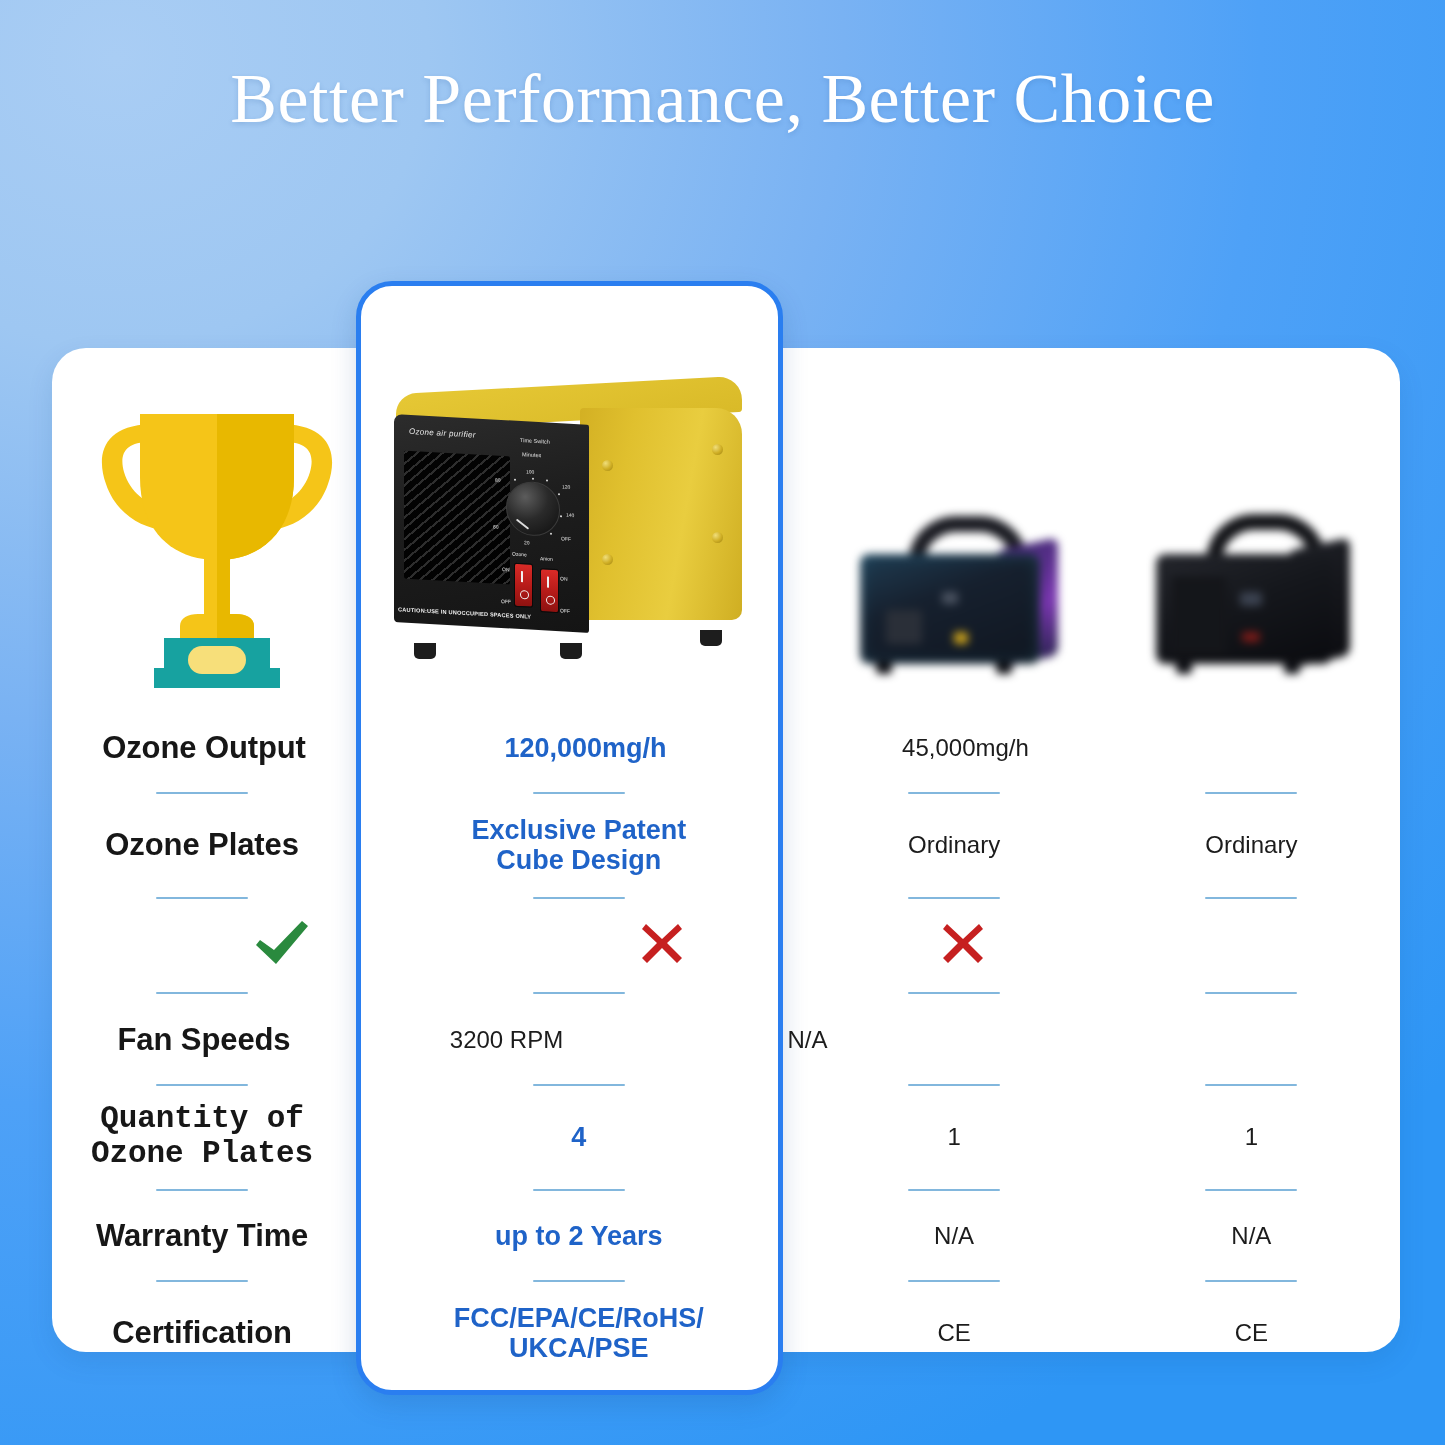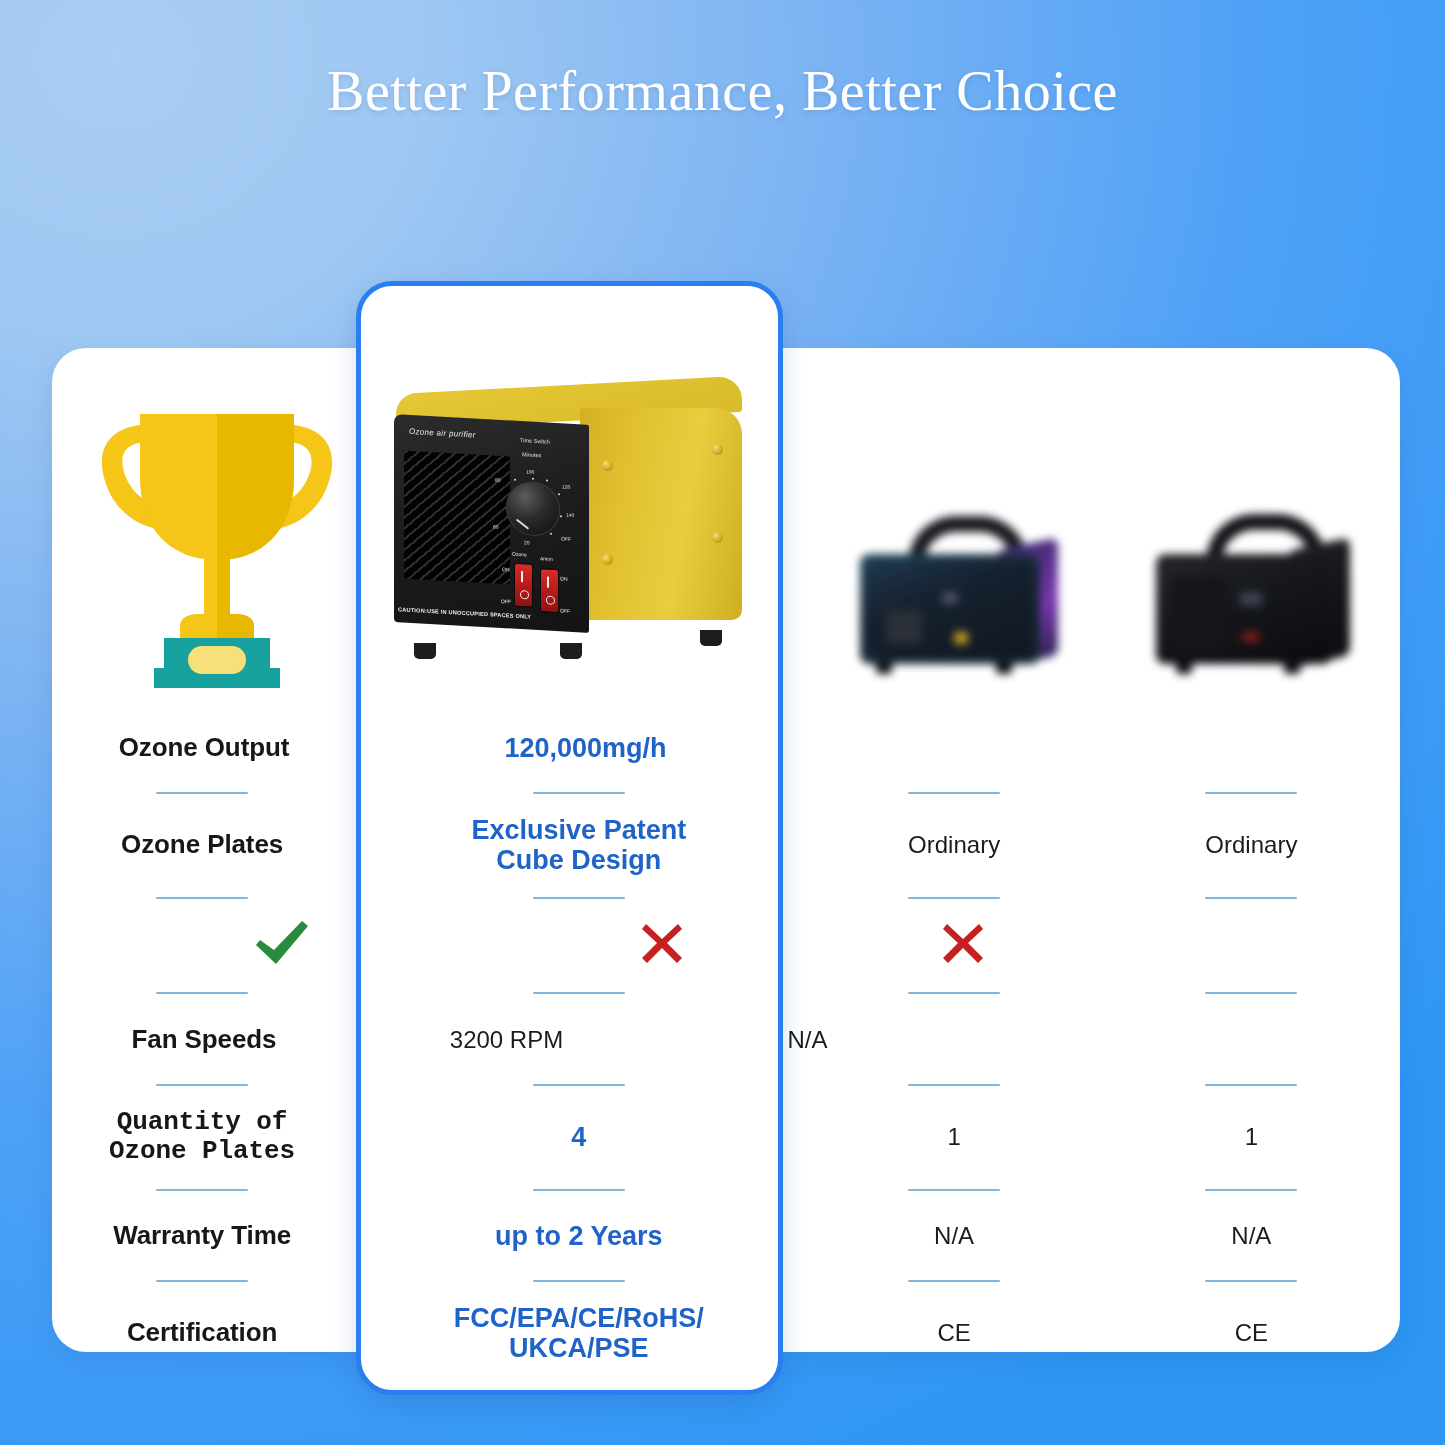--- a/index.html
+++ b/index.html
@@ -22,21 +22,21 @@
   }
 
   
   #title {
     position: absolute;
     top: 62px;
     left: 0;
     width: 1445px;
     text-align: center;
     font-family: "Liberation Serif", "DejaVu Serif", serif;
-    font-size: 56px;
+    font-size: 70px;
     line-height: 1.05;
     color: #ffffff;
     letter-spacing: 0.5px;
     text-shadow: 0 2px 5px rgba(40,90,160,0.22);
     white-space: nowrap;
   }
 
   
   #main-card {
     position: absolute;
@@ -348,21 +348,21 @@
     flex-direction: column;
     align-items: center;
     justify-content: center;
     text-align: center;
   }
   .c-label { width: 304px; }
   .c-feat  { width: 459px; }
   .c-comp  { width: 301px; }
 
   .label-text {
-    font-size: 26px;
+    font-size: 31px;
     font-weight: bold;
     color: #171717;
     line-height: 1.12;
     letter-spacing: -0.1px;
   }
   .feat-text {
     font-size: 27px;
     font-weight: bold;
     color: #1f63c8;
     line-height: 1.12;
@@ -514,20 +514,23 @@
 
   <div id="grid">
 
     <div class="row">
       <div class="cell c-label" style="height:52px;">
         <span class="label-text">Ozone Output</span>
       </div>
       <div class="cell c-feat" style="height:52px;">
         <span class="feat-text">120,000mg/h</span>
       </div>
+      <div class="cell c-comp" style="height:52px;">
+        <span class="comp-text">45,000mg/h</span>
+      </div>
     </div>
     <div class="div-row" style="height:38px;">
       <div class="div-cell c-label">
           <div class="divider"></div>
         </div>
       <div class="div-cell c-feat">
           <div class="divider"></div>
         </div>
       <div class="div-cell c-comp">
           <div class="divider"></div>

